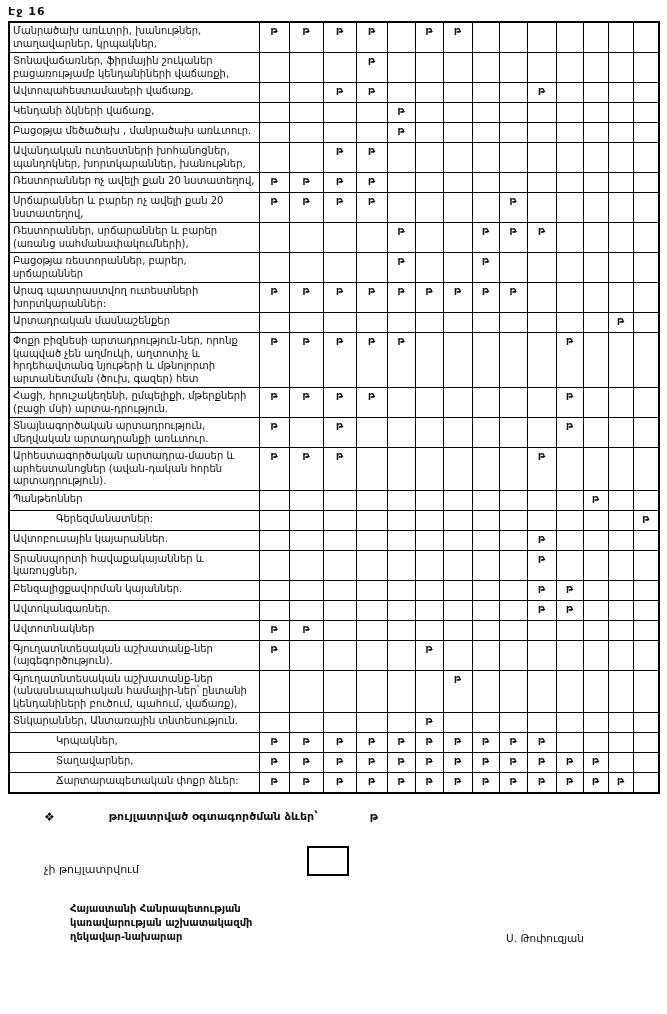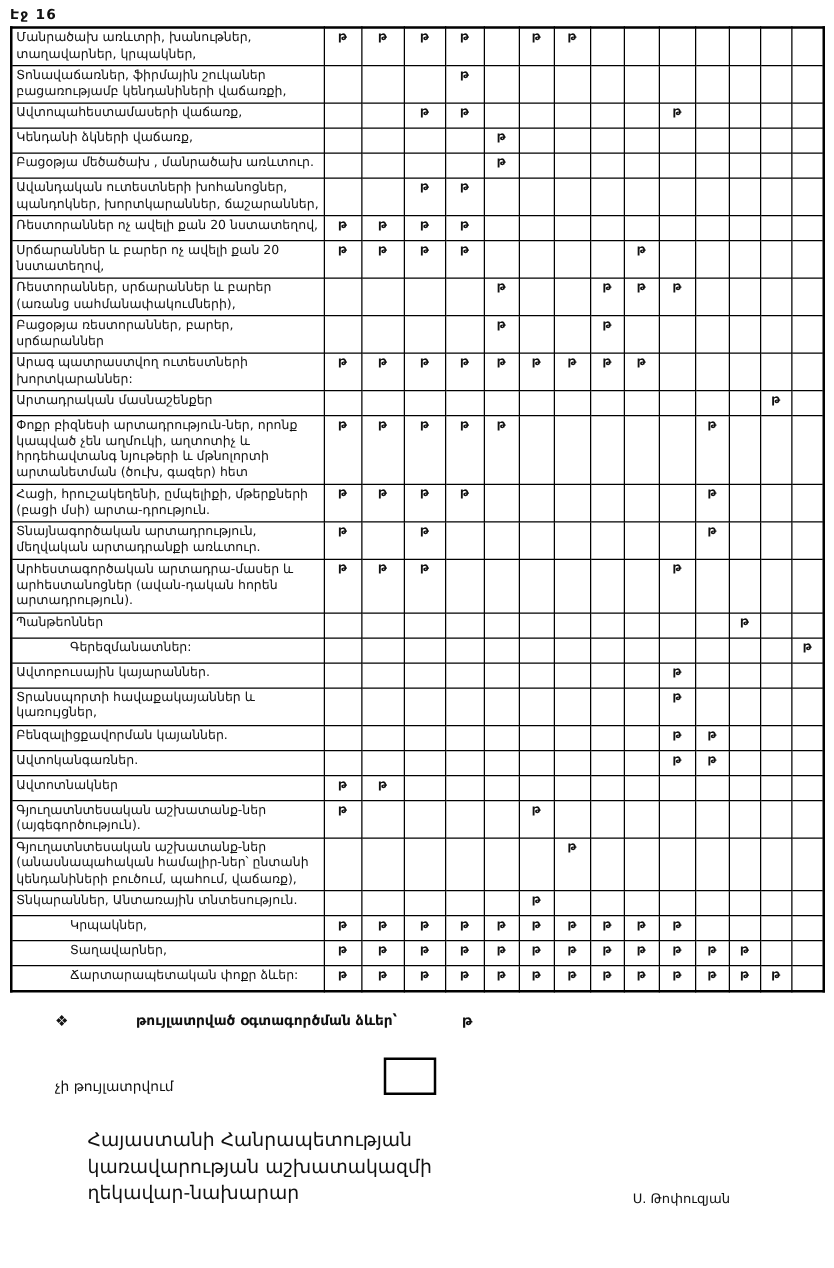--- a/index.html
+++ b/index.html
@@ -15,21 +15,21 @@
   tr.indent td.label{padding-left:46px;}
   td.mark{font-size:9.5px;text-align:center;padding:1px 0 0 0;font-weight:bold;}
   tr{height:20px;}
   .legend-row{display:flex;align-items:center;margin:16px 0 0 36px;font-size:11px;}
   .legend-bullet{font-size:12px;margin-right:14px;}
   .legend-text{font-weight:bold;margin-left:40px;}
   .legend-mark{margin-left:52px;font-weight:bold;font-size:11px;}
   .na-row{display:flex;align-items:flex-end;margin:22px 0 0 36px;font-size:11px;}
   .na-box{width:38px;height:26px;border:2px solid #000;margin-left:168px;background:#fff;}
   .footer{display:flex;justify-content:space-between;align-items:flex-end;margin:26px 75px 0 62px;}
-  .org-block{font-size:15px;line-height:1.4;}
+  .org-block{font-size:10px;line-height:1.4;font-weight:bold;}
   .sig-name{font-size:10.5px;white-space:nowrap;}
 </style>
 </head>
 <body>
 
 <div class="page">
 
   <div class="page-num">Էջ 16</div>
 
   <table class="zoning">
@@ -130,21 +130,21 @@
           <td class="mark"></td>
           <td class="mark"></td>
           <td class="mark"></td>
           <td class="mark"></td>
           <td class="mark"></td>
           <td class="mark"></td>
           <td class="mark"></td>
           <td class="mark"></td>
         </tr>
         <tr>
-          <td class="label">Ավանդական ուտեստների խոհանոցներ, պանդոկներ, խորտկարաններ, ճաշարաններ,</td>
+          <td class="label">Ավանդական ուտեստների խոհանոցներ, պանդոկներ, խորտկարաններ, խանութներ,</td>
           <td class="mark"></td>
           <td class="mark"></td>
           <td class="mark">թ</td>
           <td class="mark">թ</td>
           <td class="mark"></td>
           <td class="mark"></td>
           <td class="mark"></td>
           <td class="mark"></td>
           <td class="mark"></td>
           <td class="mark"></td>

